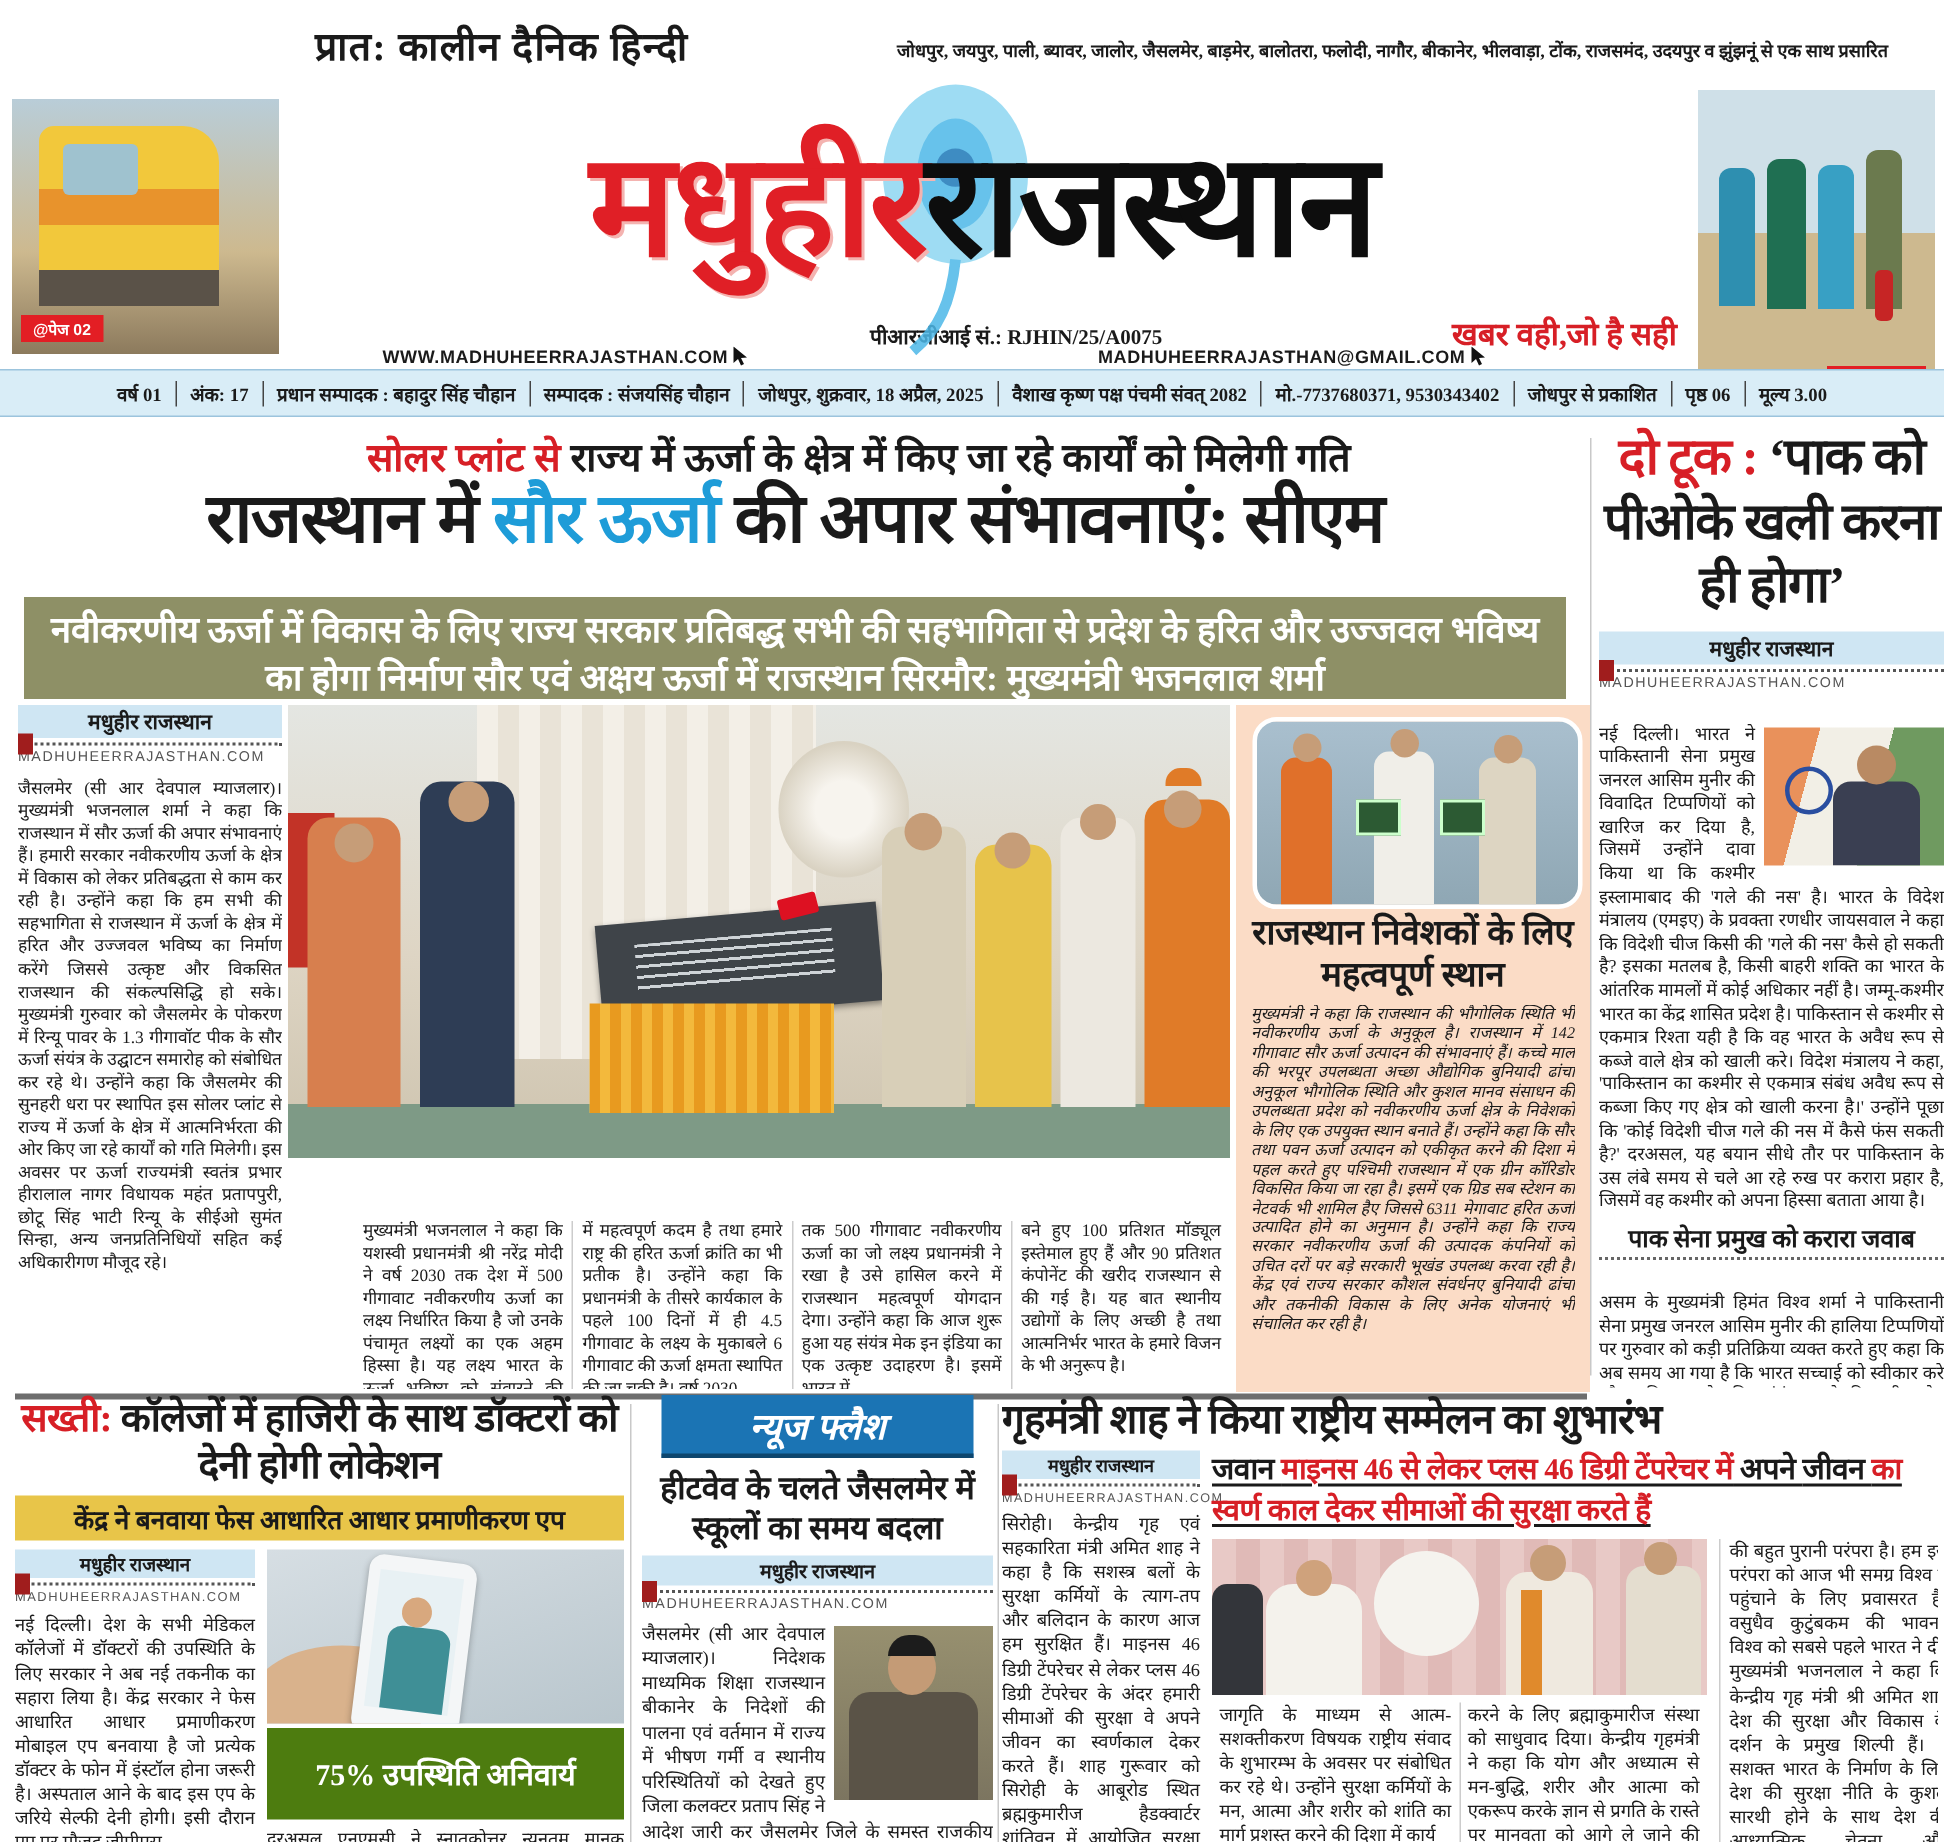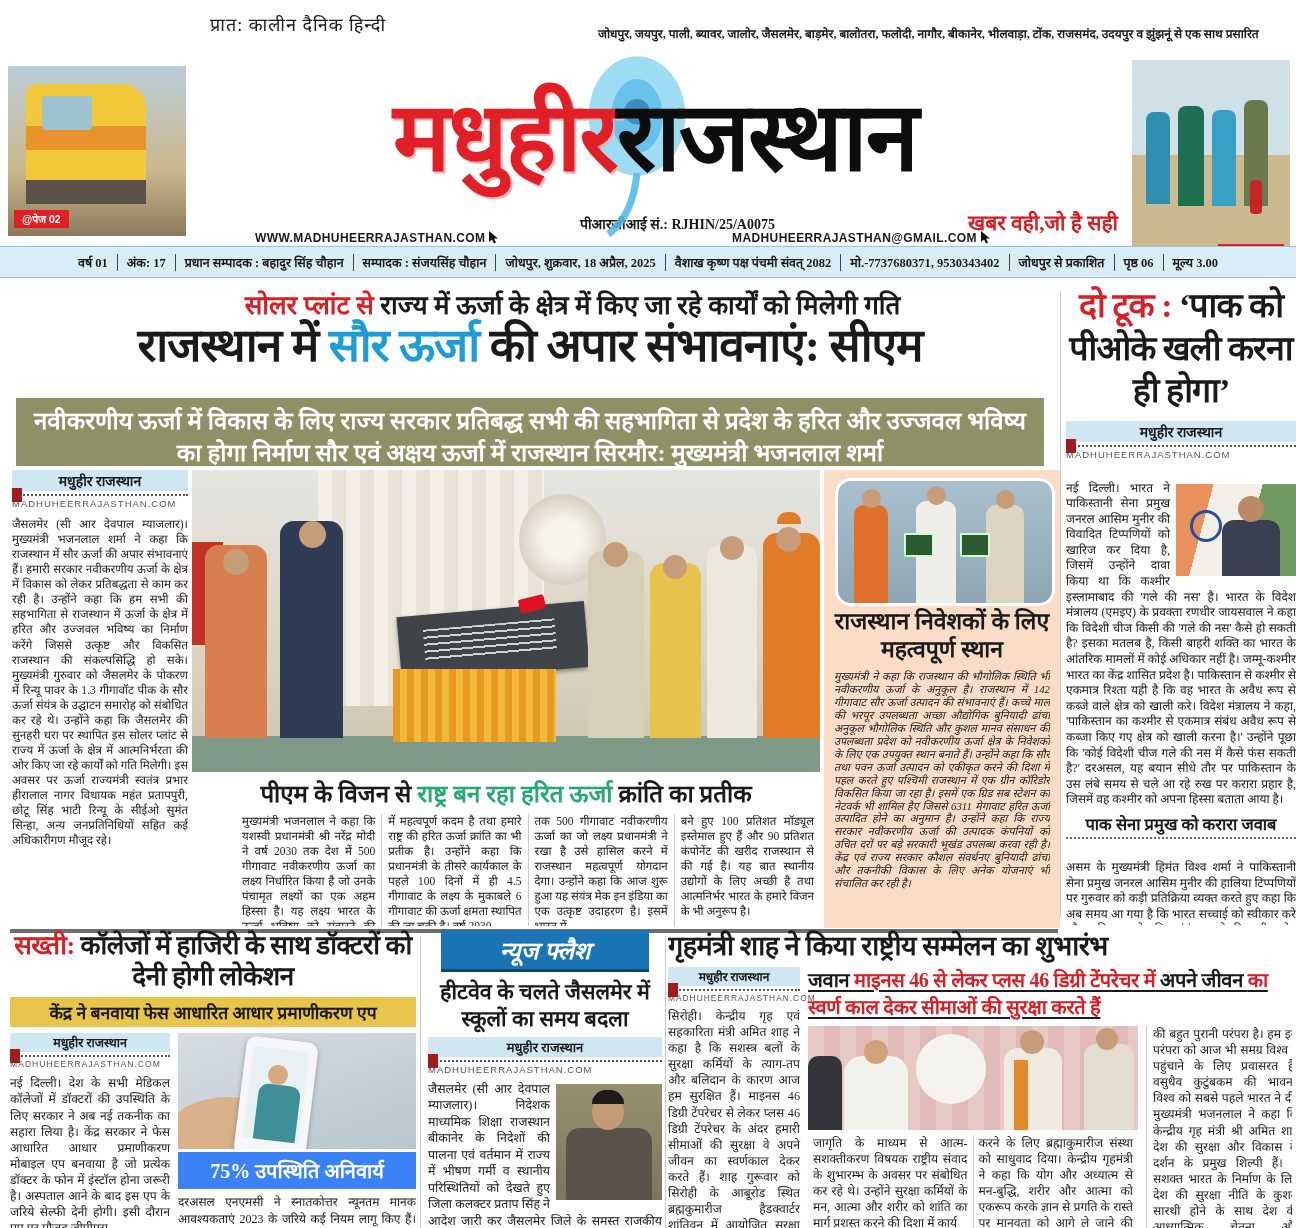--- a/index.html
+++ b/index.html
@@ -4,21 +4,21 @@
 <style>
   html,body{margin:0;padding:0;background:#e9e9e9;}
   #page{position:relative;width:1296px;height:1228px;background:#fff;overflow:hidden;
         font-family:"Liberation Serif","DejaVu Serif",serif;color:#1a1a1a;}
   .abs{position:absolute;}
   .just{text-align:justify;}
   .red{color:#d71f26;}
   .clip{overflow:hidden;}
 
   
-  #tagline{left:210px;top:12px;font-size:18px;font-weight:normal;letter-spacing:1px;}
+  #tagline{left:210px;top:12px;font-size:26px;font-weight:bold;letter-spacing:1px;}
   #cities{left:598px;top:25px;width:694px;font-size:12px;font-weight:bold;white-space:nowrap;}
   .mast-photo{background:linear-gradient(180deg,#b9cdd8 0%,#cdb98f 60%,#8c7a5d 100%);overflow:hidden;}
   .badge{position:absolute;background:#e31e24;color:#fff;font-size:10.5px;font-weight:bold;
          padding:2px 8px;font-family:"Liberation Sans",sans-serif;}
   #logo{left:185px;top:50px;width:940px;height:175px;display:flex;align-items:center;
         justify-content:center;}
   .logo-w{font-size:96px;font-weight:bold;line-height:1;z-index:2;letter-spacing:-2px;}
   #logo-w1{color:#e01f26;text-shadow:2px 2px 0 #f4b3b0;}
   #logo-w2{color:#0d0d0d;}
   #feather{left:562px;top:52px;width:150px;height:185px;z-index:1;opacity:.85;}
@@ -87,22 +87,22 @@
   
   #strict{left:10px;top:930px;width:406px;height:298px;overflow:hidden;}
   #strict .hl{font-size:26px;font-weight:bold;line-height:1.2;text-align:center;letter-spacing:-.5px;}
   #strict .yb{background:#e8c549;font-size:17.5px;font-weight:bold;text-align:center;
               padding:3px 4px;margin-top:5px;}
   #strict .row{display:flex;margin-top:6px;gap:8px;}
   #strict .lc{width:160px;}
   #strict .lc .txt{margin-top:6px;font-size:12.2px;line-height:1.32;text-align:justify;}
   #strict .rc{width:238px;}
   #phone-photo{width:238px;height:116px;background:linear-gradient(160deg,#d6dee3,#b9c6cd);position:relative;overflow:hidden;}
-  #strict .bb{background:#3b82f6;color:#fff;font-size:20px;font-weight:bold;text-align:center;
-              padding:5px 0;margin-top:3px;}
+  #strict .bb{background:#4d7c0f;color:#fff;font-size:20px;font-weight:bold;text-align:center;
+              padding:17px 0;margin-top:3px;}
   #strict .bt{margin-top:5px;font-size:12px;line-height:1.35;text-align:justify;}
 
   
   #flash{left:428px;top:930px;width:234px;height:298px;overflow:hidden;}
   #flash .ban{background:#1b74b4;color:#fff;font-size:24px;font-weight:bold;font-style:italic;
               text-align:center;width:208px;margin:0 auto;padding:3px 0;border-bottom:3px solid #0d466e;}
   #flash .hl{font-size:21.5px;font-weight:bold;text-align:center;line-height:1.25;margin:7px 0 4px 0;}
   #flash .txt{font-size:12.4px;line-height:1.33;text-align:justify;margin-top:6px;}
   #collector{float:right;width:106px;height:116px;margin:3px 0 2px 6px;
              background:linear-gradient(180deg,#97906f,#7c7560);position:relative;overflow:hidden;}
@@ -221,23 +221,20 @@
       <span class="head" style="left:65.5%;top:24%;width:25px;height:25px;"></span>
     <span class="fig" style="left:73%;width:8%;height:58%;background:#e7c34b;"></span>
       <span class="head" style="left:75%;top:28%;width:24px;height:24px;"></span>
     <span class="fig" style="left:82%;width:8%;height:64%;background:#ece8e0;"></span>
       <span class="head" style="left:84%;top:22%;width:24px;height:24px;"></span>
     <span class="fig" style="left:91%;width:9%;height:68%;background:#e07b28;"></span>
       <span class="head" style="left:93%;top:19%;width:25px;height:25px;"></span>
     <span class="abs" style="left:93.2%;top:14%;width:24px;height:12px;background:#e07b28;border-radius:10px 10px 0 0;"></span>
   </div>
 
-  <div class="abs" id="caphead">
-    <span>पीएम के विजन से </span><span class="green">राष्ट्र बन रहा हरित ऊर्जा</span><span> क्रांति का प्रतीक</span>
-  </div>
   <div class="abs" id="leadcols">
     <div class="col">मुख्यमंत्री भजनलाल ने कहा कि यशस्वी प्रधानमंत्री श्री नरेंद्र मोदी ने वर्ष 2030 तक देश में 500 गीगावाट नवीकरणीय ऊर्जा का लक्ष्य निर्धारित किया है जो उनके पंचामृत लक्ष्यों का एक अहम हिस्सा है। यह लक्ष्य भारत के ऊर्जा भविष्य को संवारने की दिशा</div>
     <div class="col">में महत्वपूर्ण कदम है तथा हमारे राष्ट्र की हरित ऊर्जा क्रांति का भी प्रतीक है। उन्होंने कहा कि प्रधानमंत्री के तीसरे कार्यकाल के पहले 100 दिनों में ही 4.5 गीगावाट के लक्ष्य के मुकाबले 6 गीगावाट की ऊर्जा क्षमता स्थापित की जा चुकी है। वर्ष 2030</div>
     <div class="col">तक 500 गीगावाट नवीकरणीय ऊर्जा का जो लक्ष्य प्रधानमंत्री ने रखा है उसे हासिल करने में राजस्थान महत्वपूर्ण योगदान देगा। उन्होंने कहा कि आज शुरू हुआ यह संयंत्र मेक इन इंडिया का एक उत्कृष्ट उदाहरण है। इसमें भारत में</div>
     <div class="col">बने हुए 100 प्रतिशत मॉड्यूल इस्तेमाल हुए हैं और 90 प्रतिशत कंपोनेंट की खरीद राजस्थान से की गई है। यह बात स्थानीय उद्योगों के लिए अच्छी है तथा आत्मनिर्भर भारत के हमारे विजन के भी अनुरूप है।</div>
   </div>
 
   <div class="abs clip" id="peach">
     <div id="inset">
       <span class="abs" style="left:16px;top:24px;width:34px;height:98px;background:#e0702a;border-radius:10px 10px 0 0;"></span>

